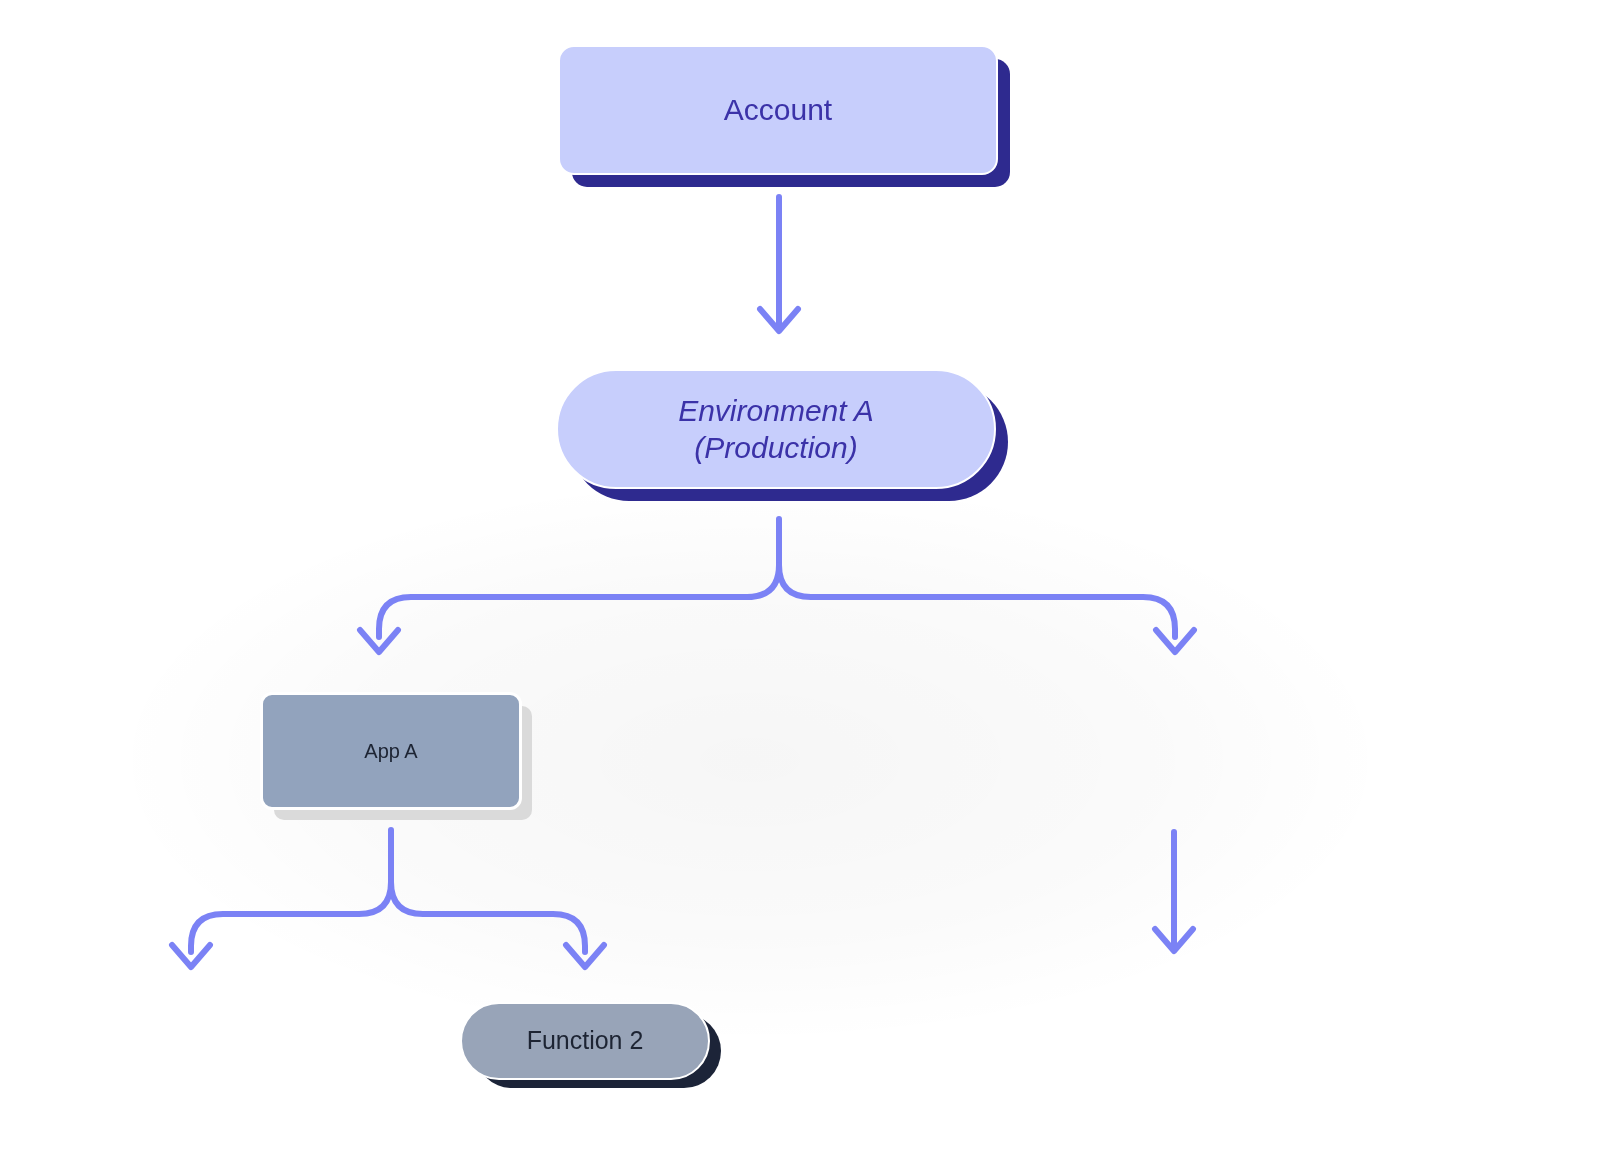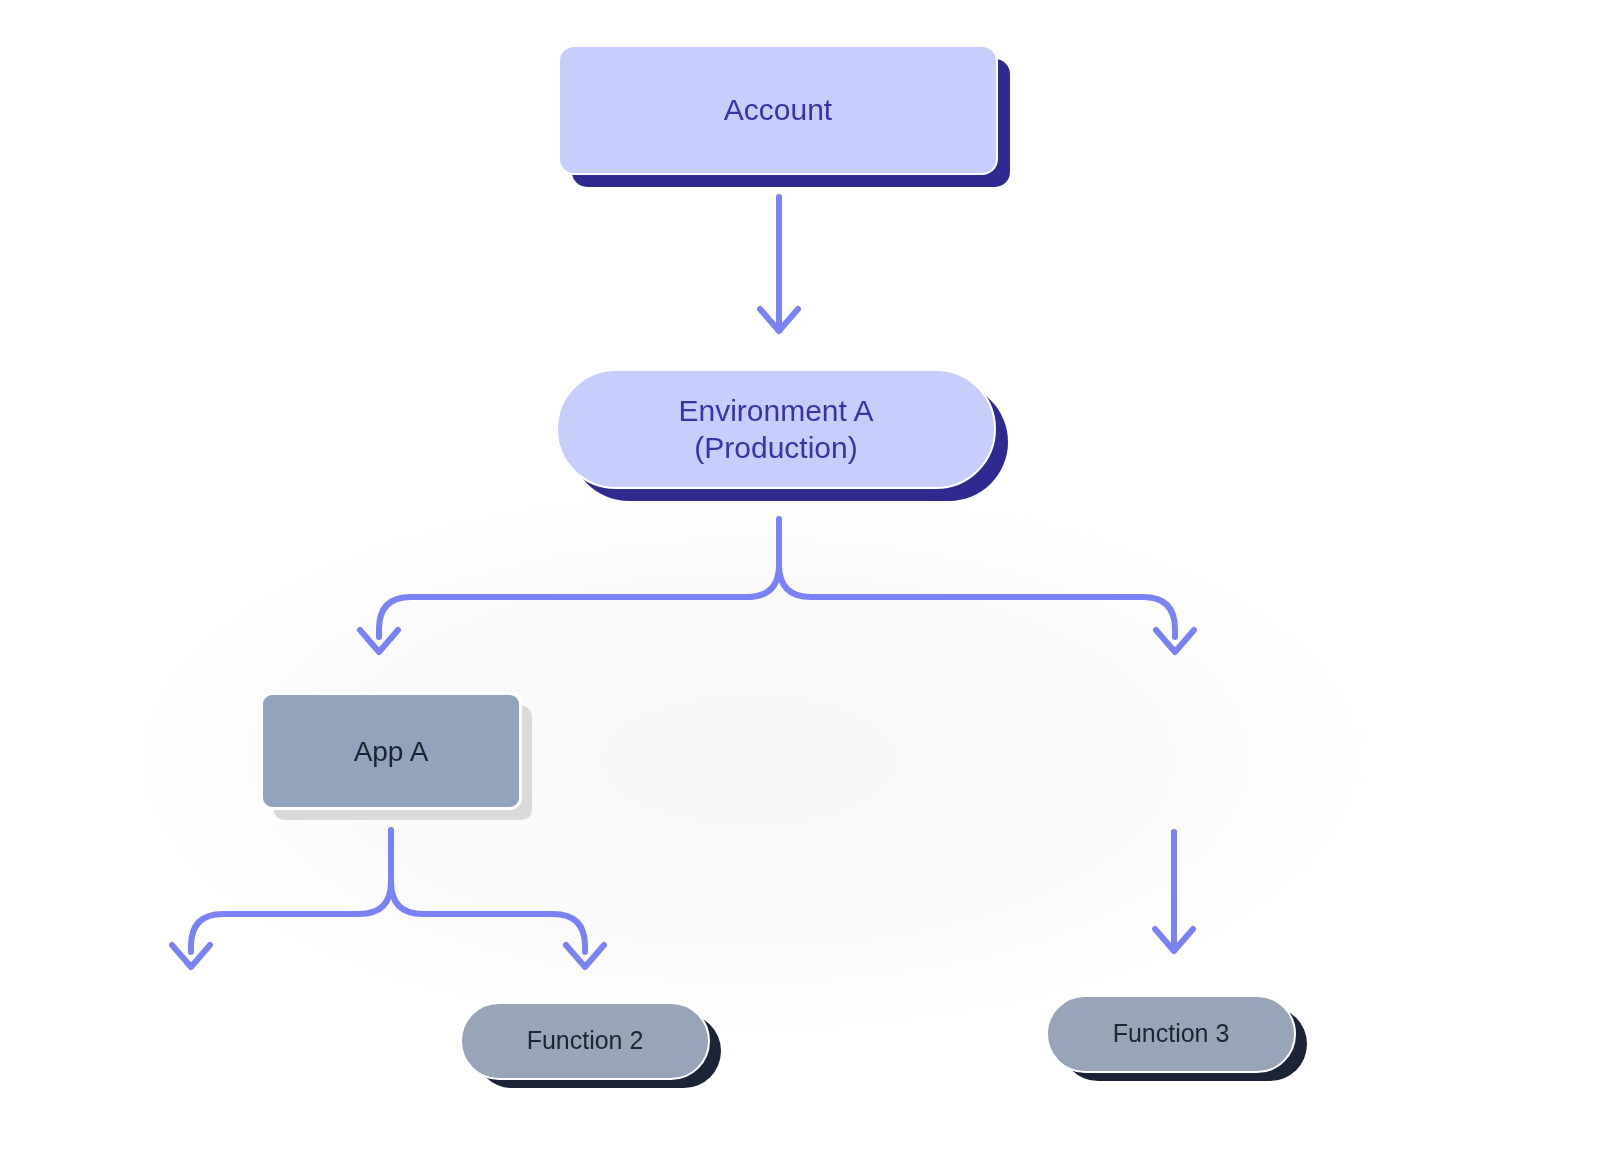--- a/index.html
+++ b/index.html
@@ -70,29 +70,30 @@
     border: 2px solid #ffffff;
     font-size: 30px;
   }
   .node-indigo.shape-rect {
     border-radius: 16px;
     box-shadow: 13px 13px 0 -1px #2e2a8f;
   }
   .node-indigo.shape-pill {
     border-radius: 999px;
     box-shadow: 13px 13px 0 -1px #2e2a8f;
+    font-style: italic;
   }
 
   
   .node-slate-rect {
     background: #92a3bd;
     color: #1d2433;
     border: 3px solid #ffffff;
     border-radius: 12px;
-    font-size: 28px;
+    font-size: 20px;
     box-shadow: 12px 12px 0 -2px #dadada;
   }
 
   
   .node-slate-pill {
     background: #98a4b8;
     color: #1d2433;
     border: 2px solid #ffffff;
     border-radius: 999px;
     font-size: 25px;
@@ -159,17 +160,14 @@
   <div class="node node-slate-rect" style="left:260px; top:692px; width:262px; height:118px;">
     <span class="node-label">App A</span>
   </div>
 
 
 
   <div class="node node-slate-pill" style="left:460px; top:1002px; width:250px; height:78px;text-align:right;">
     <span class="node-label">Function 2</span>
   </div>
 
-  <div class="node node-slate-pill" style="left:1046px; top:995px; width:250px; height:78px;">
-    <span class="node-label">Function 3</span>
-  </div>
 
 </div>
 
 </body></html>

